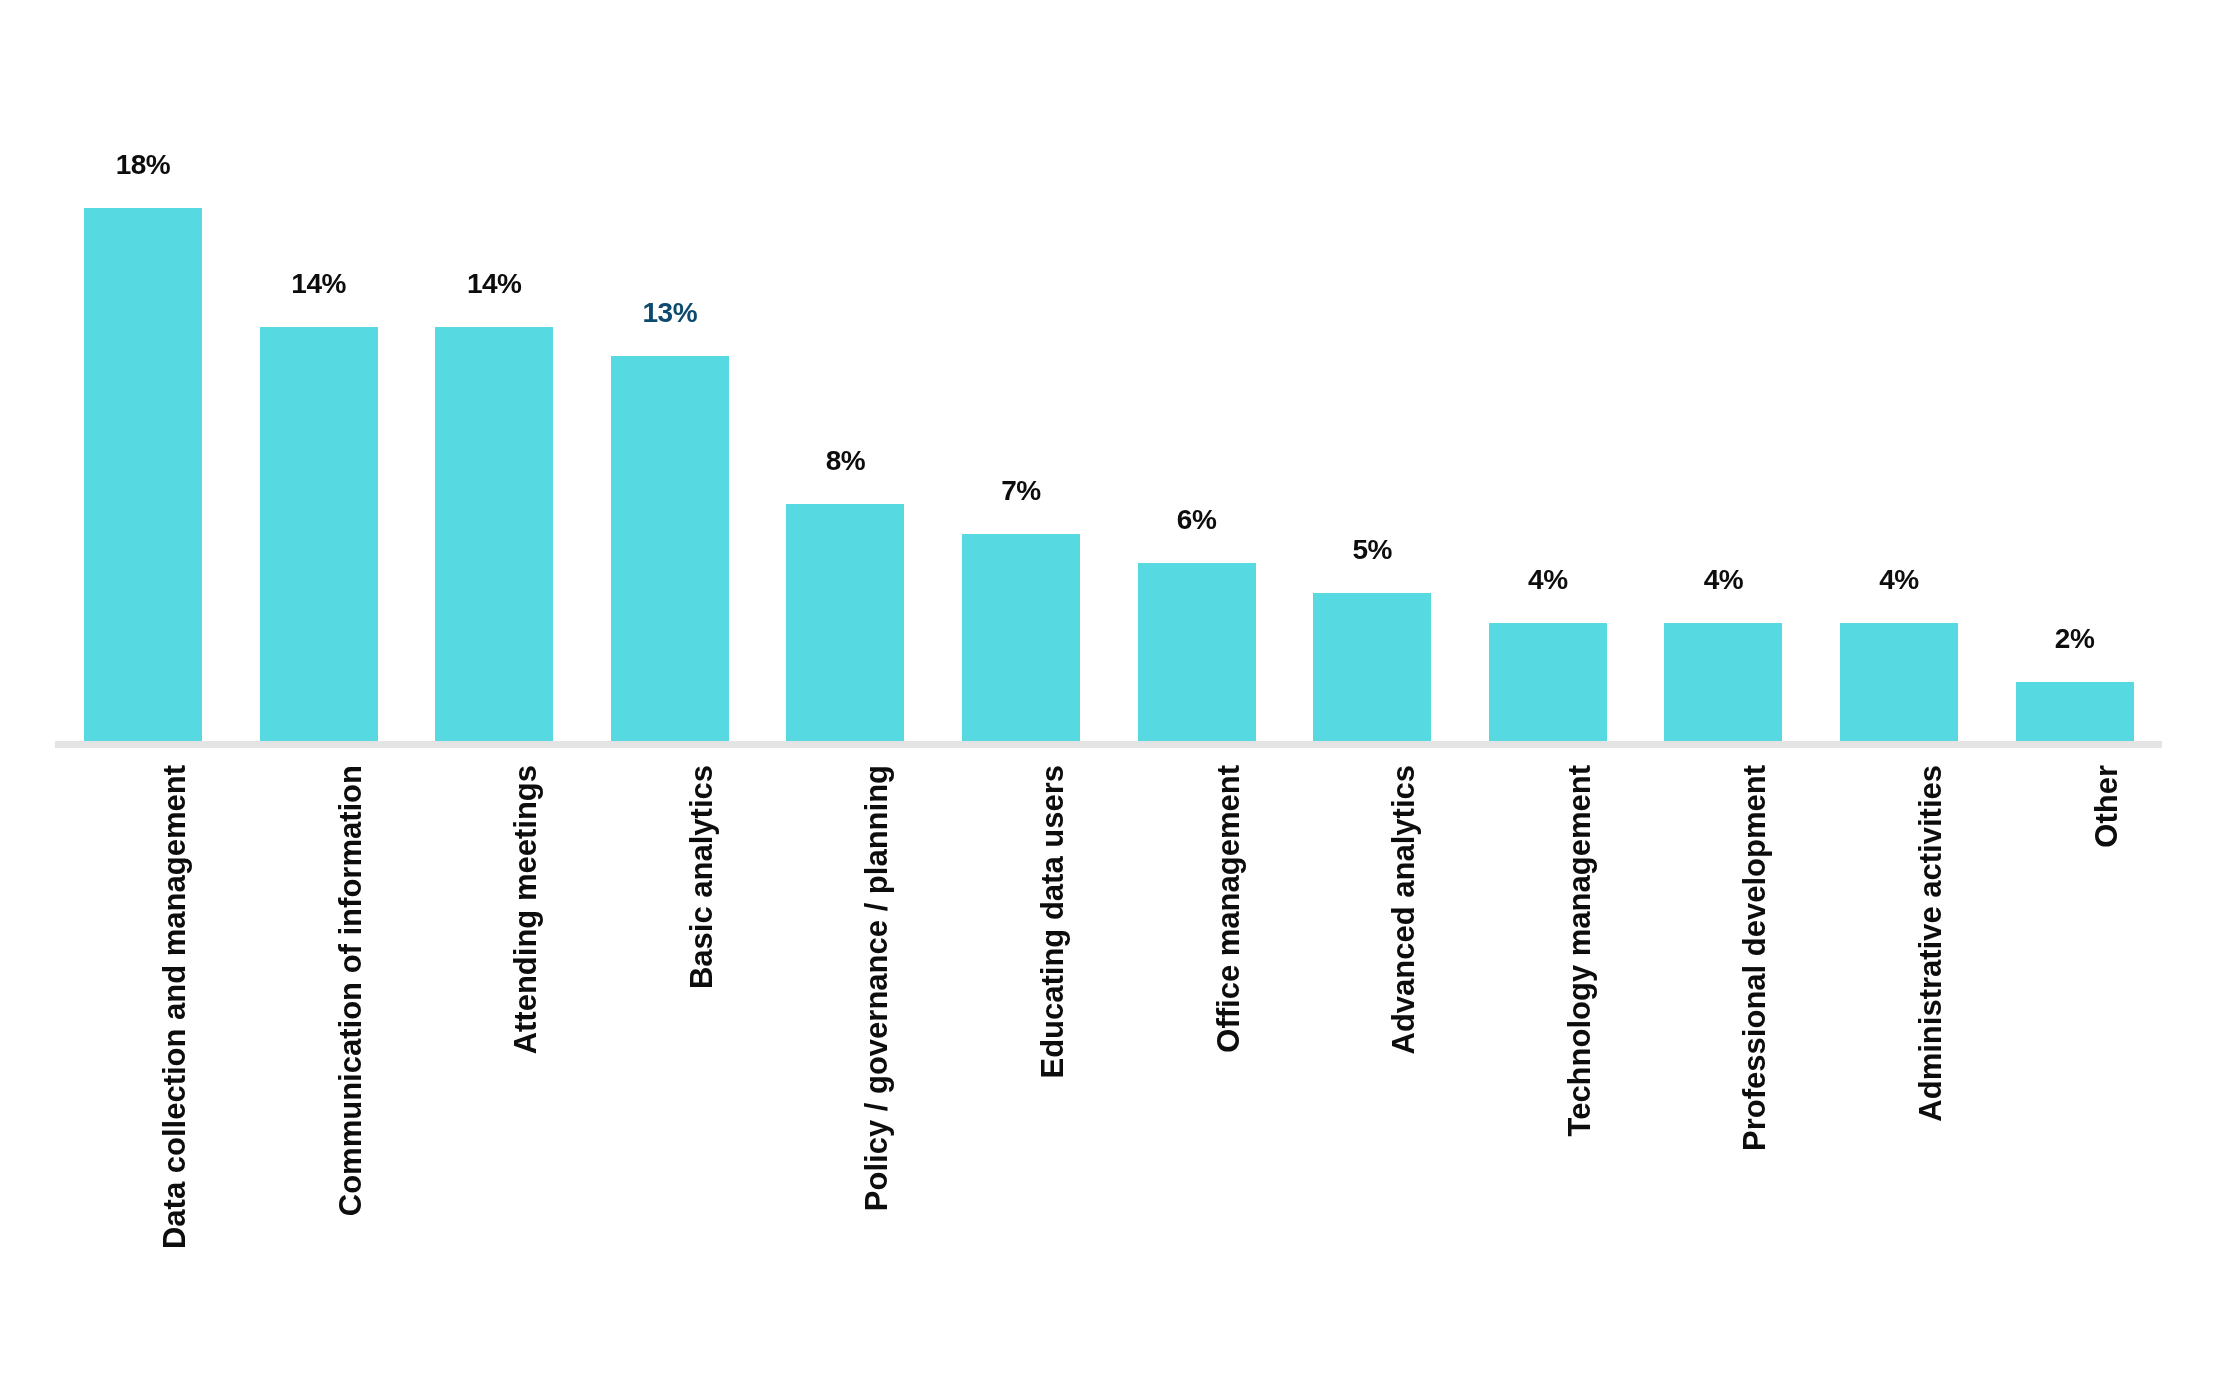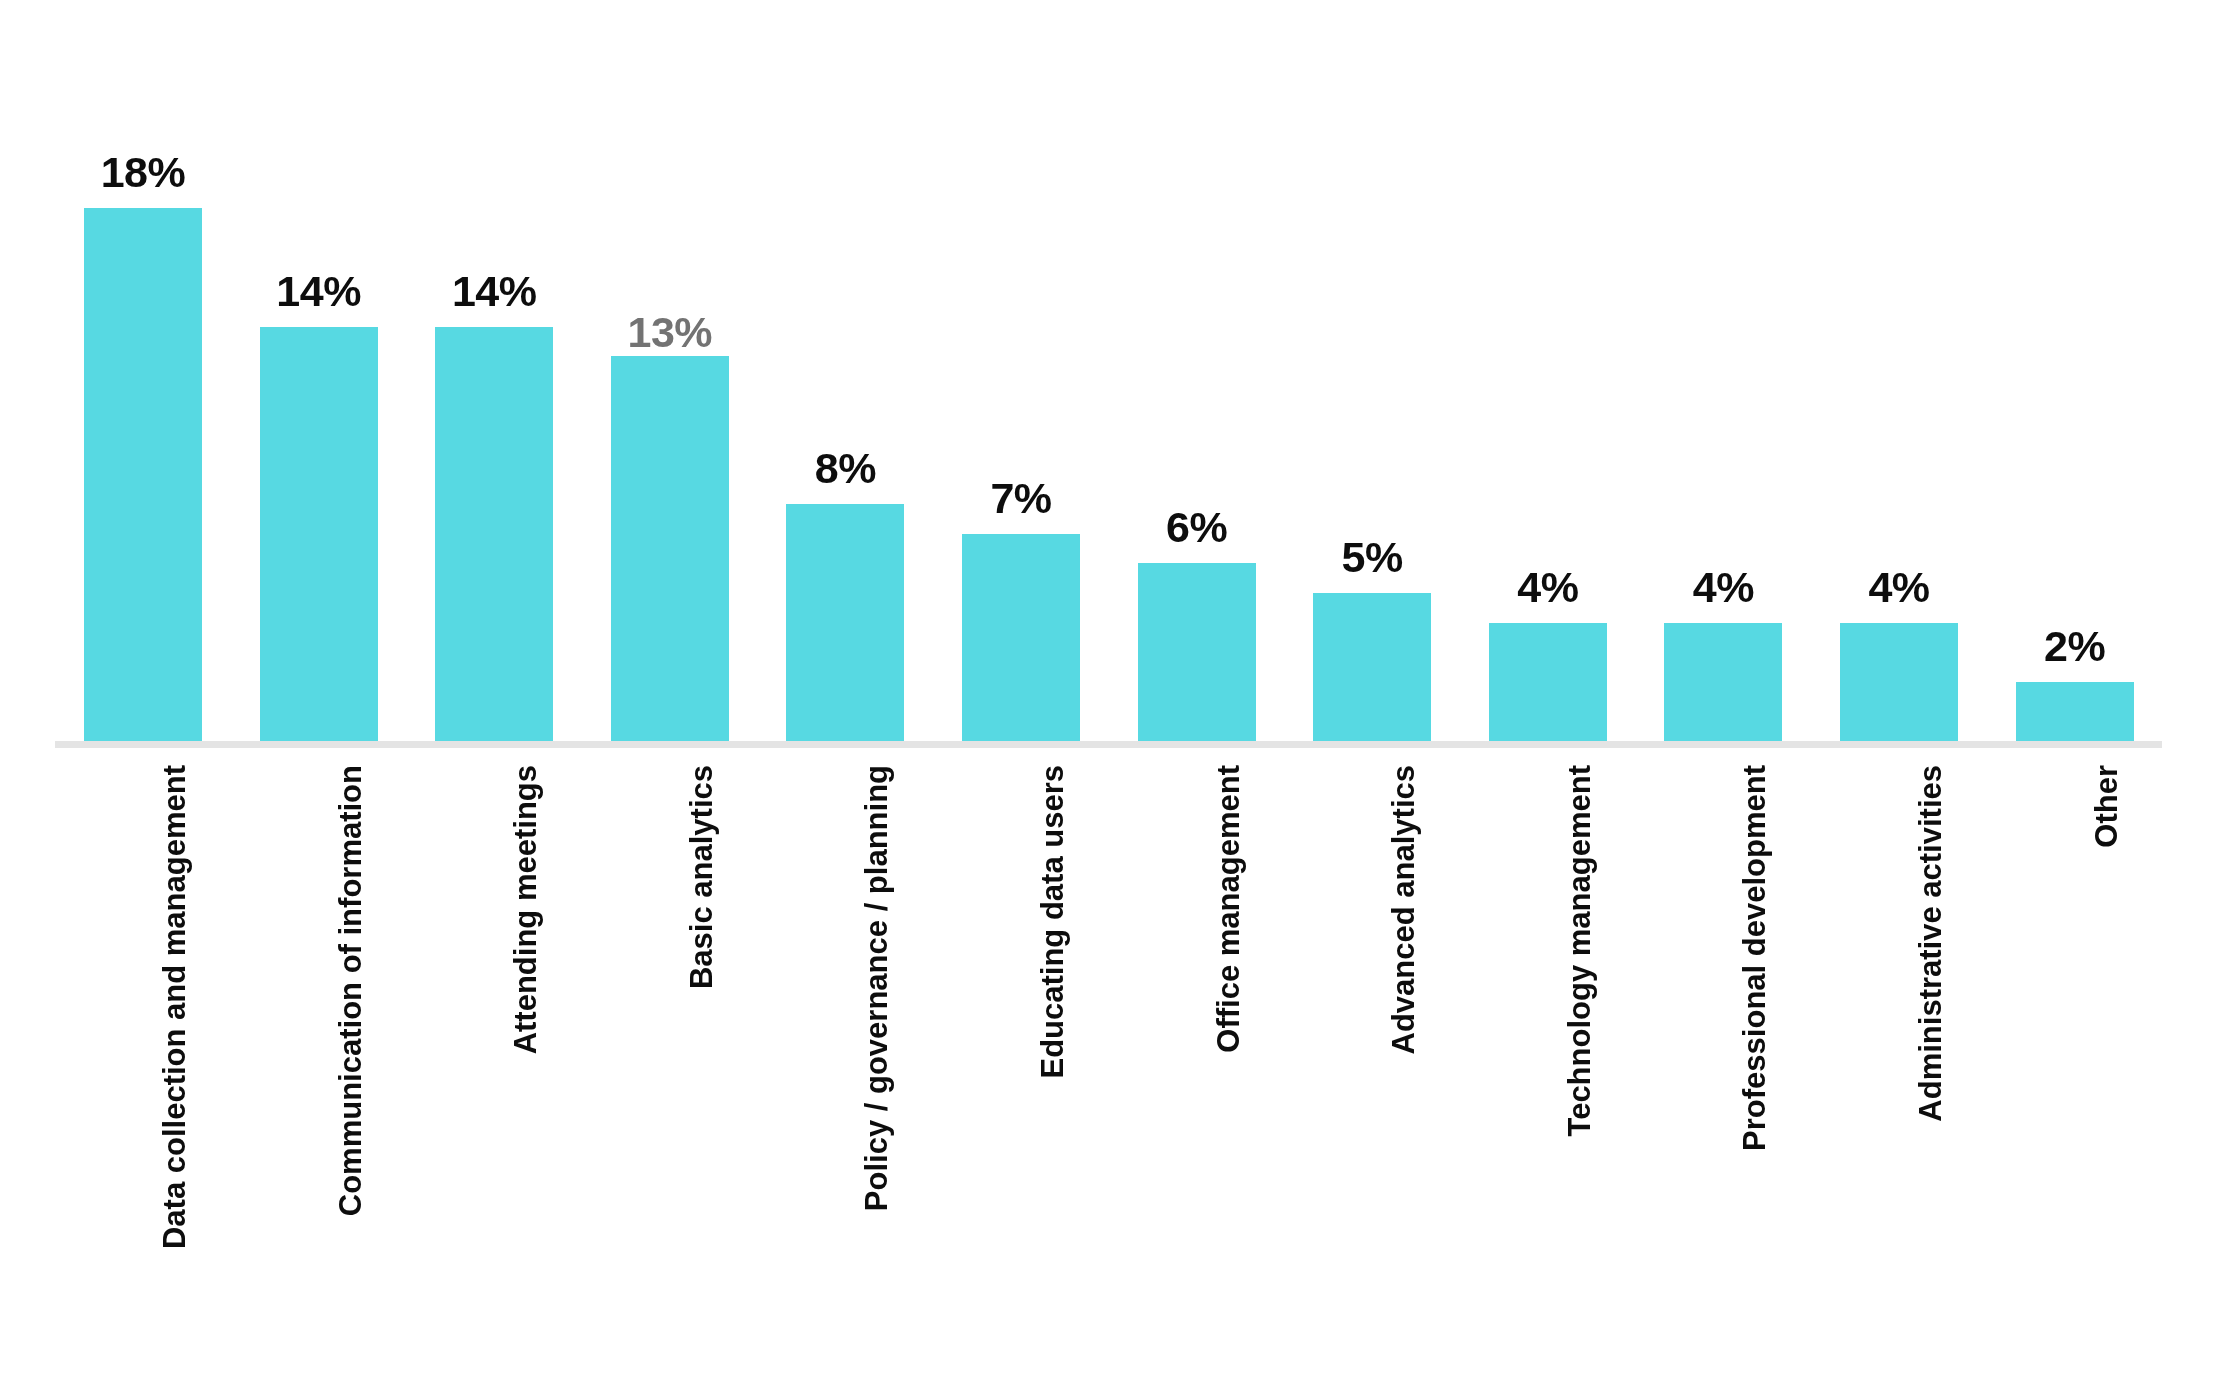--- a/index.html
+++ b/index.html
@@ -34,21 +34,21 @@
     background: #57D9E2;
   }
 
   .bar-value {
     position: absolute;
     left: 0;
     width: 118px;
     text-align: center;
     font-family: "Liberation Sans", sans-serif;
     font-weight: bold;
-    font-size: 43px;
+    font-size: 28px;
     line-height: 1;
     color: #0d0d0d;
     letter-spacing: -0.5px;
     white-space: nowrap;
   }
 
   .cat-label {
     position: absolute;
     left: 0;
     width: 118px;
@@ -83,21 +83,21 @@
       <div class="bar" style="left: 84px; top: 208.2px; height: 532.8px; width: 118px; background: rgb(87, 217, 226);"></div>
       <div class="bar-value" style="left: 84px; width: 118px; top: 151.2px; color: rgb(13, 13, 13);">18%</div>
       <div class="cat-label" style="color: rgb(13, 13, 13); left: 159px; top: 765px; width: auto; transform: rotate(-90deg) translate(-100%, 0px); transform-origin: left top;"><span>Data collection and management</span></div>
       <div class="bar" style="left: 259.6px; top: 326.6px; height: 414.4px; width: 118px; background: rgb(87, 217, 226);"></div>
       <div class="bar-value" style="left: 259.6px; width: 118px; top: 269.6px; color: rgb(13, 13, 13);">14%</div>
       <div class="cat-label" style="color: rgb(13, 13, 13); left: 334.6px; top: 765px; width: auto; transform: rotate(-90deg) translate(-100%, 0px); transform-origin: left top;"><span>Communication of information</span></div>
       <div class="bar" style="left: 435.2px; top: 326.6px; height: 414.4px; width: 118px; background: rgb(87, 217, 226);"></div>
       <div class="bar-value" style="left: 435.2px; width: 118px; top: 269.6px; color: rgb(13, 13, 13);">14%</div>
       <div class="cat-label" style="color: rgb(13, 13, 13); left: 510.2px; top: 765px; width: auto; transform: rotate(-90deg) translate(-100%, 0px); transform-origin: left top;"><span>Attending meetings</span></div>
       <div class="bar" style="left: 610.8px; top: 356.2px; height: 384.8px; width: 118px; background: rgb(87, 217, 226);"></div>
-      <div class="bar-value" style="left: 610.8px; width: 118px; top: 299.2px; color: #737373; margin-top: 12px;">13%</div>
+      <div class="bar-value" style="left: 610.8px; width: 118px; top: 299.2px; color: #0c4a6e;">13%</div>
       <div class="cat-label" style="color: rgb(13, 13, 13); left: 685.8px; top: 765px; width: auto; transform: rotate(-90deg) translate(-100%, 0px); transform-origin: left top;"><span>Basic analytics</span></div>
       <div class="bar" style="left: 786.4px; top: 504.2px; height: 236.8px; width: 118px; background: rgb(87, 217, 226);"></div>
       <div class="bar-value" style="left: 786.4px; width: 118px; top: 447.2px; color: rgb(13, 13, 13);">8%</div>
       <div class="cat-label" style="color: rgb(13, 13, 13); left: 861.4px; top: 765px; width: auto; transform: rotate(-90deg) translate(-100%, 0px); transform-origin: left top;"><span>Policy / governance / planning</span></div>
       <div class="bar" style="left: 962px; top: 533.8px; height: 207.2px; width: 118px; background: rgb(87, 217, 226);"></div>
       <div class="bar-value" style="left: 962px; width: 118px; top: 476.8px; color: rgb(13, 13, 13);">7%</div>
       <div class="cat-label" style="color: rgb(13, 13, 13); left: 1037px; top: 765px; width: auto; transform: rotate(-90deg) translate(-100%, 0px); transform-origin: left top;"><span>Educating data users</span></div>
       <div class="bar" style="left: 1137.6px; top: 563.4px; height: 177.6px; width: 118px; background: rgb(87, 217, 226);"></div>
       <div class="bar-value" style="left: 1137.6px; width: 118px; top: 506.4px; color: rgb(13, 13, 13);">6%</div>
       <div class="cat-label" style="color: rgb(13, 13, 13); left: 1212.6px; top: 765px; width: auto; transform: rotate(-90deg) translate(-100%, 0px); transform-origin: left top;"><span>Office management</span></div>

